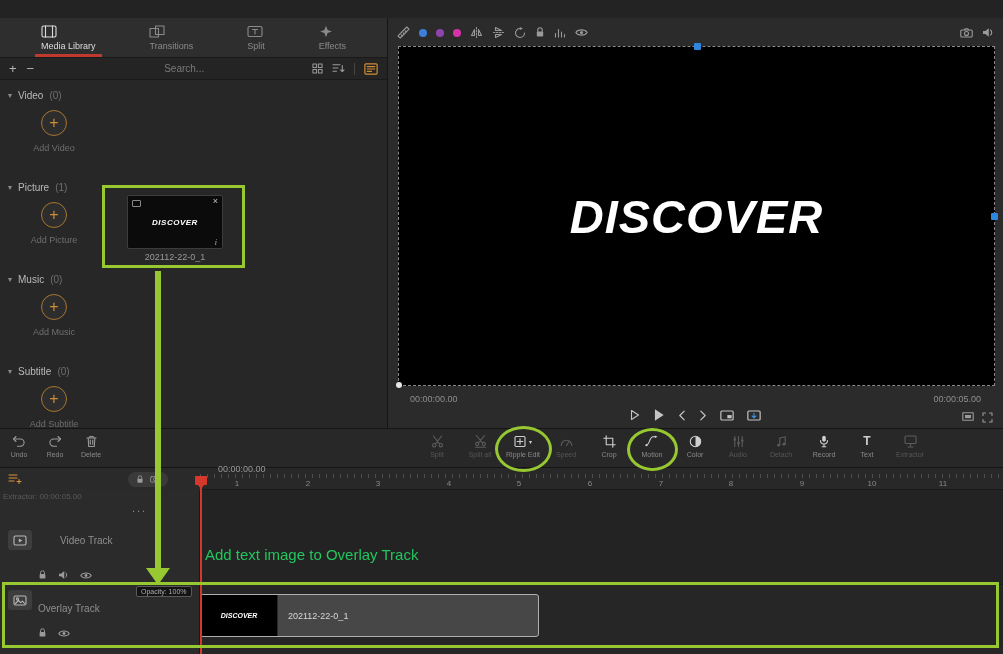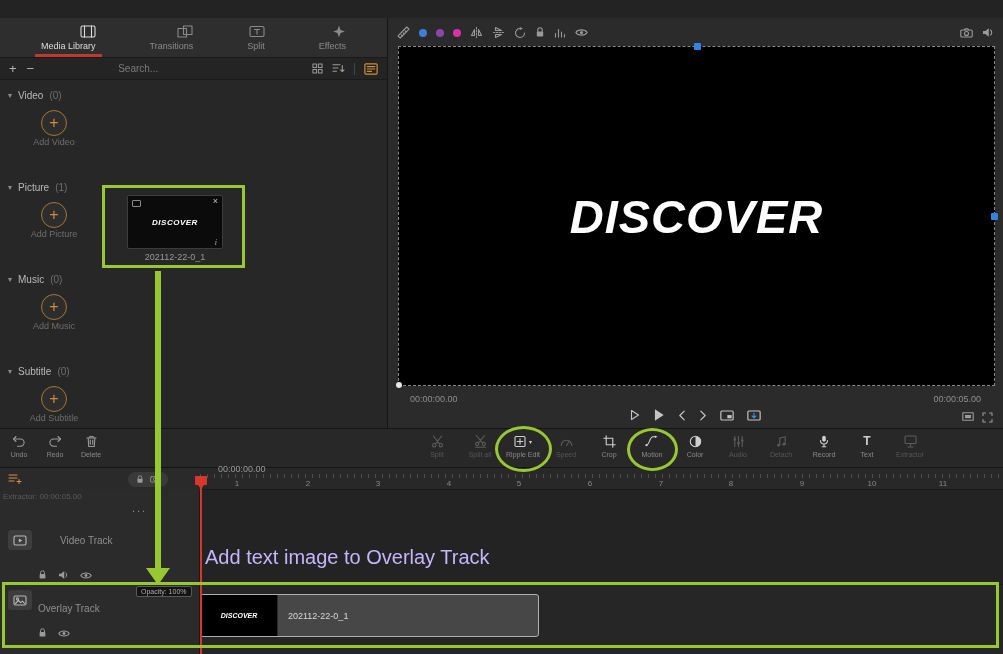--- a/index.html
+++ b/index.html
@@ -16,37 +16,37 @@
   .logo{width:11px;height:11px;background:#2f6fb0;border-radius:2px;color:#fff;font-size:7px;display:flex;align-items:center;justify-content:center;line-height:1}
   .app-name{color:#c8c8c8}
   .tb-caret{color:#777;font-size:8px}
   .proj-icon{color:#8a8a8a;margin-left:28px;font-size:10px}
   .proj-name{color:#b0b0b0}
   .saved{color:#6a6a6a;margin-left:62px}
 
   
   .left-panel{position:absolute;left:0;top:18px;width:388px;height:410px;background:#272728;border-right:1px solid #161616;overflow:hidden}
   .tabs{position:absolute;left:0;top:0;width:100%;height:40px;background:#2e2e2e;border-bottom:1px solid #1a1a1a;display:flex;justify-content:space-around;align-items:center;padding:0 14px}
-  .tab{position:relative;height:100%;display:flex;flex-direction:column;align-items:flex-end;justify-content:center;gap:3px;color:#8a8a8a;font-size:9px;padding:0 6px}
+  .tab{position:relative;height:100%;display:flex;flex-direction:column;align-items:flex-start;justify-content:center;gap:3px;color:#8a8a8a;font-size:9px;padding:0 6px}
   .tab.active{color:#dcdcdc}
   .tab.active::after{content:"";position:absolute;left:0;right:0;bottom:0;height:3px;background:#c0392f}
   .search-row{position:absolute;left:0;top:40px;width:100%;height:22px;background:#242425;border-bottom:1px solid #1a1a1a;display:flex;align-items:center;padding:0 9px;gap:10px}
   .pm-btn{color:#b5b5b5;font-size:13px;line-height:1}
-  .search-input{background:transparent;border:none;outline:none;color:#9a9a9a;font-size:10px;width:110px;margin-left:74px}
+  .search-input{background:transparent;border:none;outline:none;color:#9a9a9a;font-size:10px;width:110px;margin-left:120px}
   .search-input::placeholder{color:#7a7a7a}
   .sr-right{margin-left:auto;display:flex;align-items:center;gap:9px;color:#9a9a9a}
   .vdiv{width:1px;height:12px;background:#454545}
   .section{position:absolute;left:0;width:100%;height:92px}
   .sec-head{display:flex;align-items:center;gap:6px;padding-left:8px;height:14px}
   .sec-caret{color:#8a8a8a;font-size:8px}
   .sec-title{color:#b8b8b8;font-size:10px}
   .sec-count{color:#6f6f6f;font-size:10px}
   .add-item{position:absolute;left:25px;top:22px;width:58px;text-align:center}
   .add-circle{width:26px;height:26px;margin:0 auto;border:1px solid #a8762f;border-radius:50%;background:#2d2d2e;color:#d08c35;font-size:16px;line-height:23px;text-align:center}
-  .add-label{margin-top:1px;color:#6e6e6e;font-size:9px}
+  .add-label{margin-top:7px;color:#6e6e6e;font-size:9px}
   .media-card{position:absolute;left:127px;top:15px;width:96px;height:54px;background:#0b0b0b;border:1px solid #3c3c3c;border-radius:2px}
   .card-text{position:absolute;inset:0;display:flex;align-items:center;justify-content:center;color:#fff;font-size:8px;font-weight:bold;font-style:italic;letter-spacing:.5px}
   .card-close{position:absolute;top:1px;right:4px;color:#c5c5c5;font-size:9px;line-height:1}
   .card-badge{position:absolute;top:4px;left:4px;width:9px;height:7px;border:1px solid #8a8a8a;border-radius:1px}
   .card-info{position:absolute;bottom:1px;right:5px;color:#b5b5b5;font-size:8px;font-style:italic;font-family:"Liberation Serif",serif}
   .media-card-label{position:absolute;left:104px;top:72px;width:142px;text-align:center;color:#9a9a9a;font-size:9px}
 
   
   .right-panel{position:absolute;left:388px;top:18px;width:615px;height:410px;background:#2b2b2b}
   .pv-toolbar{position:absolute;left:9px;top:8px;right:9px;display:flex;align-items:center;gap:9px;color:#9a9a9a}
@@ -108,21 +108,21 @@
   .clip-name{display:flex;align-items:center;padding-left:10px;color:#d8d8d8;font-size:9px}
 
   
   .ann{position:absolute;z-index:40}
   .ann-box-thumb{left:102px;top:185px;width:143px;height:83px;border:3px solid #97c832}
   .ann-box-track{left:2px;top:582px;width:997px;height:66px;border:3px solid #97c832}
   .ann-circle-ripple{left:495px;top:426px;width:57px;height:46px;border:3px solid #97c832;border-radius:50%}
   .ann-circle-motion{left:627px;top:428px;width:51px;height:43px;border:3px solid #97c832;border-radius:50%}
   .ann-arrow-line{left:155px;top:271px;width:6px;height:297px;background:#97c832}
   .ann-arrow-head{left:146px;top:568px;width:0;height:0;border-left:12px solid transparent;border-right:12px solid transparent;border-top:17px solid #97c832}
-  .ann-text{left:205px;top:546px;color:#c4b5fd;font-size:20px}
+  .ann-text{left:205px;top:546px;color:#22c55e;font-size:15px}
 </style>
 </head>
 <body>
 
 <div class="app">
 
 
   <div class="left-panel">
 
     <nav class="tabs">

